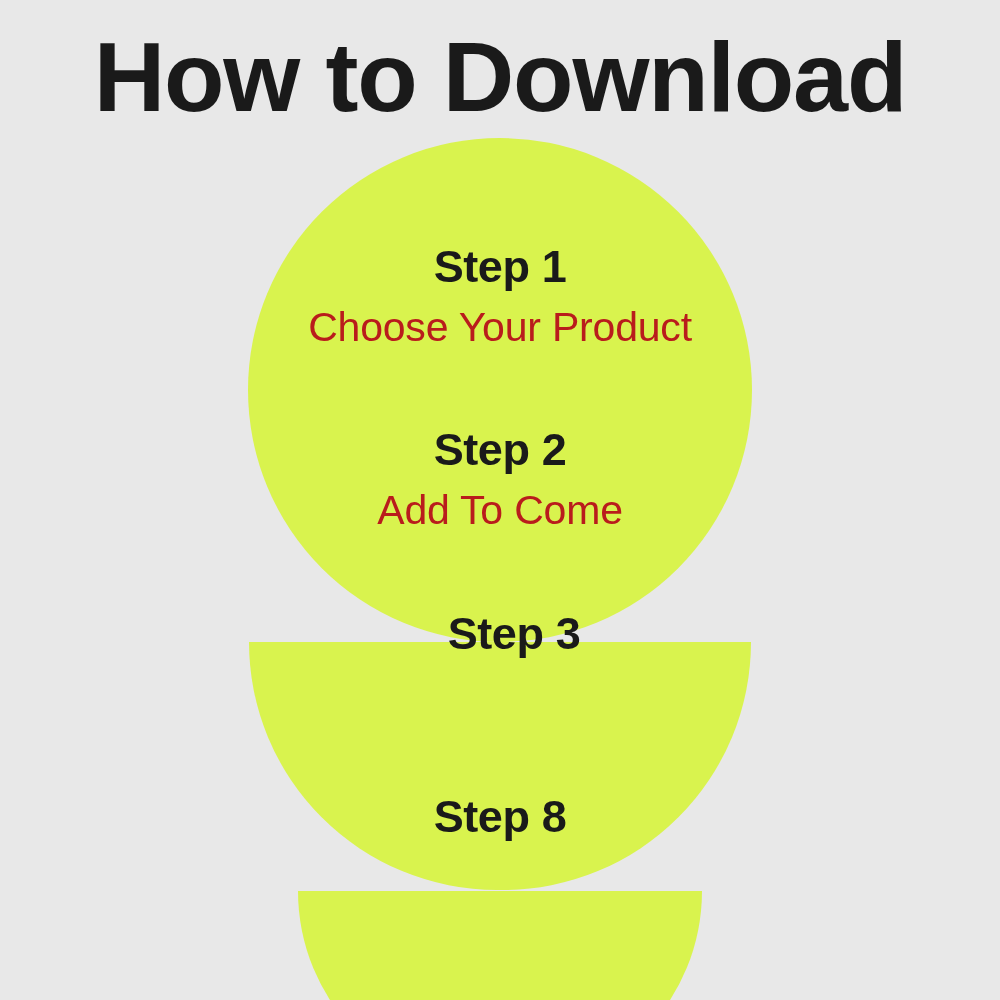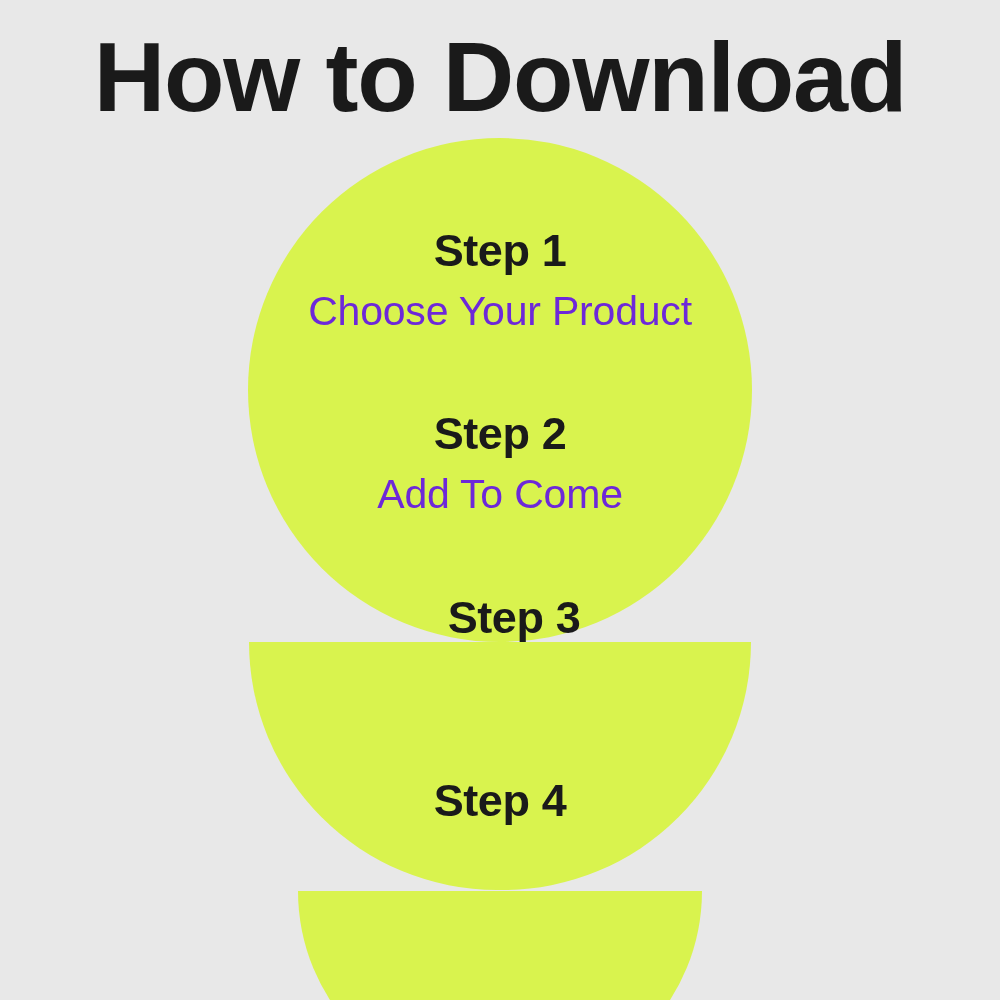--- a/index.html
+++ b/index.html
@@ -96,28 +96,28 @@
     width: 1000px;
     text-align: center;
   }
 
   .step-heading {
     font-size: 45px;
     font-weight: 700;
     letter-spacing: -0.4px;
     color: #1a1a1a;
     line-height: 1.0;
-    margin: 0;
+    margin: 16px;
   }
 
   .step-caption {
     font-size: 41px;
     font-weight: 400;
     letter-spacing: -0.2px;
-    color: #6d28d9;
+    color: #b91c1c;
     line-height: 1.0;
     margin: 18px 0 0 0;
     white-space: nowrap;
   }
 
   
   .step-1 { top: 228px; }
   .step-2 { top: 411px; text-align: center; }
   .step-3 { top: 595px; padding-left: 14px; }
   .step-4 { top: 778px; }
@@ -145,17 +145,17 @@
     <div class="step-block step-2">
       <div class="step-heading">Step 2</div>
       <div class="step-caption">Add To Come</div>
     </div>
 
     <div class="step-block step-3">
       <div class="step-heading">Step 3</div>
     </div>
 
     <div class="step-block step-4">
-      <div class="step-heading">Step 4</div>
+      <div class="step-heading">Step 8</div>
     </div>
 
   </div>
 </div>
 
 </body></html>

